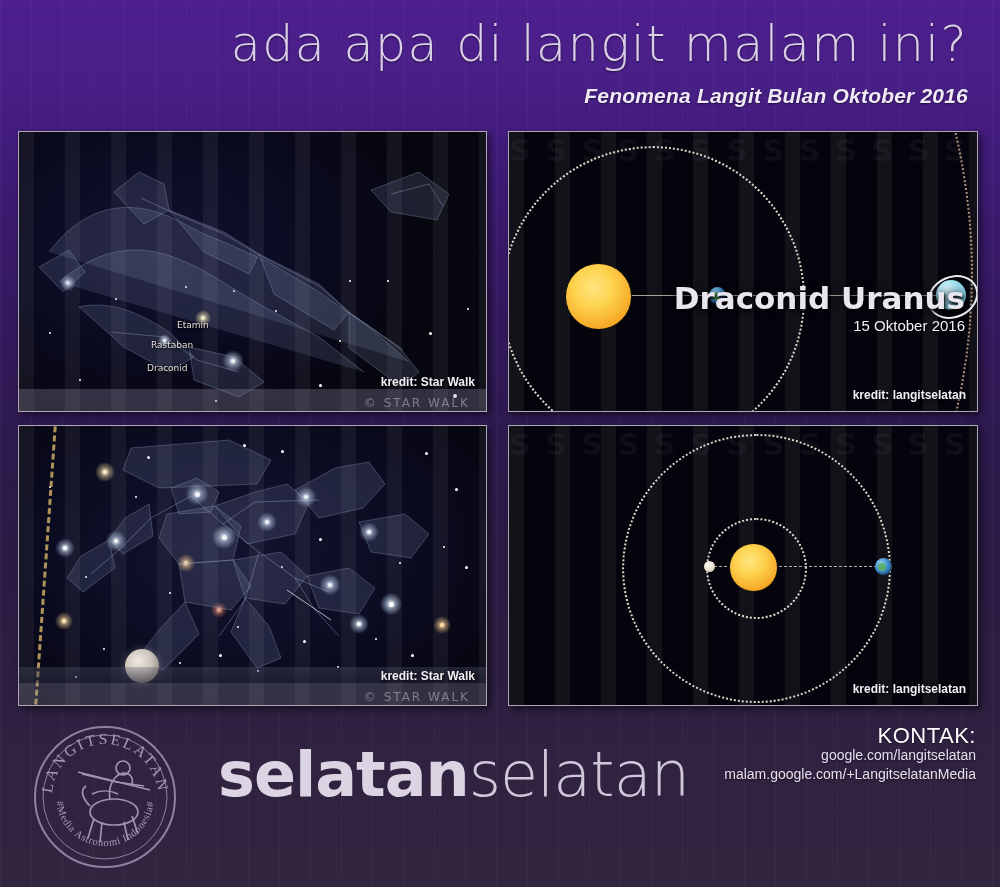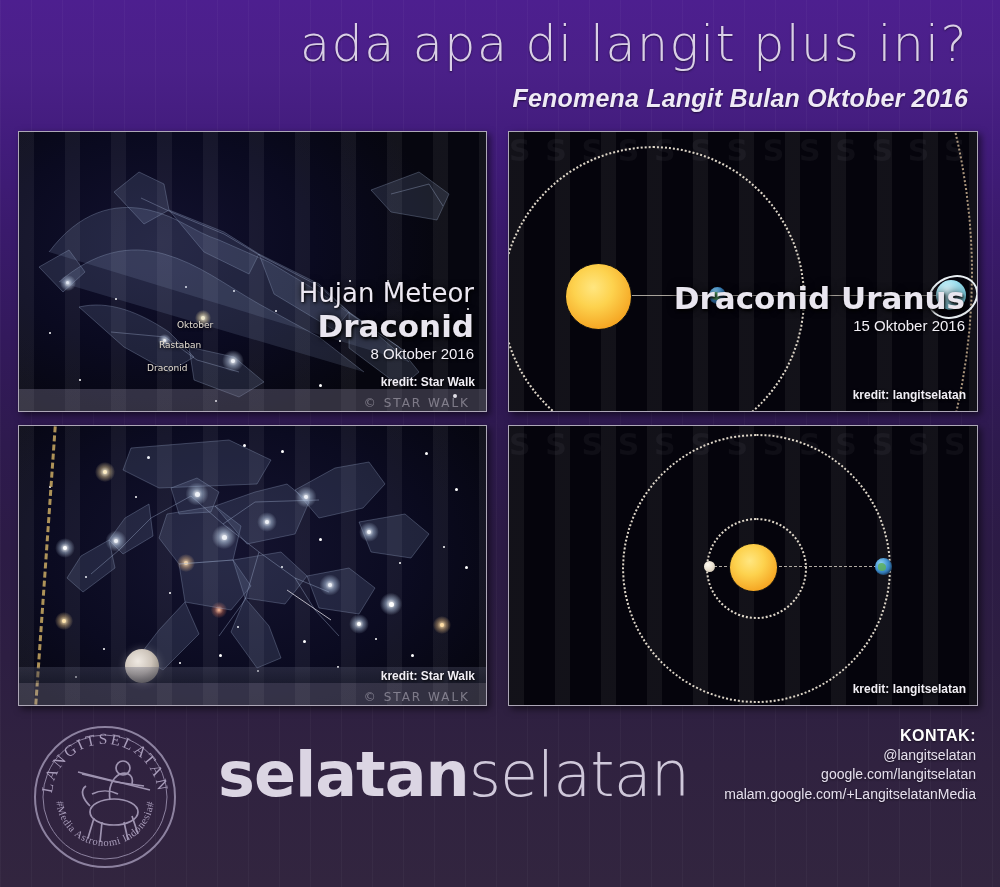--- a/index.html
+++ b/index.html
@@ -37,21 +37,21 @@
     position:absolute;right:32px;top:19px;
     font-size:49px;line-height:52px;
     font-weight:300;letter-spacing:1.5px;
     color:#d9cfe6;
     font-family:"DejaVu Sans",sans-serif;
     text-shadow:0 1px 2px rgba(0,0,0,.5);
     white-space:nowrap;
   }
   .h-sub{
     position:absolute;right:32px;top:84px;
-    font-size:25px;font-style:italic;font-weight:700;
+    font-size:21px;font-style:italic;font-weight:700;
     color:#efeaf6;letter-spacing:.2px;white-space:nowrap;
     text-shadow:0 1px 2px rgba(0,0,0,.55);
   }
 
   
   .panel{
     position:absolute;overflow:hidden;
     border:1px solid rgba(220,214,232,.78);
     box-shadow:3px 3px 7px rgba(0,0,0,.55);
     background:#05040c;
@@ -180,30 +180,30 @@
     font-size:62px;line-height:62px;white-space:nowrap;
     font-family:"DejaVu Sans",sans-serif;
   }
   .wm-a{font-weight:700;color:#dbd5e3;letter-spacing:-1px;}
   .wm-b{font-weight:300;color:#cfc8da;letter-spacing:-1px;}
   .contact{
     position:absolute;right:24px;top:22px;text-align:right;
     color:#e6e0ee;font-size:14px;line-height:19.5px;
     text-shadow:0 1px 2px rgba(0,0,0,.5);
   }
-  .contact .k{font-weight:700;font-size:16px;letter-spacing:.5px;color:#fff;}
+  .contact .k{font-weight:400;font-size:22px;letter-spacing:.5px;color:#fff;}
   .contact div{white-space:nowrap;}
 </style>
 </head>
 <body>
 
 <div id="poster">
 
   <div class="header">
-    <div class="h-title">ada apa di langit plus ini?</div>
+    <div class="h-title">ada apa di langit malam ini?</div>
     <div class="h-sub">Fenomena Langit Bulan Oktober 2016</div>
   </div>
 
   <div class="panel" id="p1">
     <div class="sky">
       <svg width="467" height="279" viewBox="0 0 467 279" style="position:absolute;left:0;top:0;z-index:2">
         <g class="cfig">
           <path d="M30 120 C60 80 95 70 130 78 C160 85 175 100 200 108 L250 130 L300 160 L350 195 L390 230"></path>
           <path d="M40 150 C75 120 110 112 145 122 C180 132 205 152 240 172 L300 205 L345 240"></path>
           <path d="M95 60 L120 40 L145 52 L150 78 L125 92 Z"></path>
@@ -245,29 +245,24 @@
       <span class="star" style="left:196px;top:268px;width:2px;height:2px"></span>
 
       <span class="star" style="left:30px;top:200px;width:2px;height:2px"></span>
       <span class="star" style="left:166px;top:154px;width:2px;height:2px"></span>
       <span class="star" style="left:214px;top:158px;width:2px;height:2px"></span>
 
       <span class="star" style="left:330px;top:148px;width:2px;height:2px"></span>
     </div>
     <div class="swm"></div>
 
-    <div class="clabel small" style="left:158px;top:188px">Oktober</div>
-    <div class="clabel small" style="left:140px;top:208px">Rastaban</div>
+    <div class="clabel small" style="left:158px;top:188px">Etamin</div>
+    <div class="clabel small" style="left:132px;top:208px">Rastaban</div>
     <div class="clabel small" style="left:128px;top:231px">Draconid</div>
 
-    <div class="ptitle" style="top:146px">
-      <div class="pt-1">Hujan Meteor</div>
-      <div class="pt-2">Draconid</div>
-      <div class="pt-3">8 Oktober 2016</div>
-    </div>
     <div class="swbar"></div>
     <div class="kredit">kredit: Star Walk</div>
     <div class="swmark">© STAR WALK</div>
   </div>
 
   <div class="panel" id="p2">
     <div class="swm-s">SSSSSSSSSSSSSSSSSSSSSSSSSSSSSSSSSSSSSSSSSSSSSSSSSSSSSSSSSSSSSSSSSSSSSSSSSSSSSSSSSSSSSSSSSSSSSSSSSSSSSSSSSSSSSSSSSSSSSSSSSSSSSSSS</div>
     <div class="swm"></div>
 
     <div class="orbit" style="left:-8px;top:14px;width:300px;height:300px;border-width:2px"></div>
@@ -427,19 +422,18 @@
         <text font-family="'Liberation Serif',serif" font-size="10.5" fill="#a99dbb" letter-spacing="0.6">
           <textPath href="#arcBot" startOffset="50%" text-anchor="middle">#Media Astronomi Indonesia#</textPath>
         </text>
       </svg>
     </div>
 
     <div class="wordmark"><span class="wm-a">selatan</span><span class="wm-b">selatan</span></div>
 
     <div class="contact">
       <div class="k">KONTAK:</div>
-      <div>@langitselatan</div>
       <div>google.com/langitselatan</div>
       <div>malam.google.com/+LangitselatanMedia</div>
     </div>
   </div>
 
 </div>
 
 </body></html>

